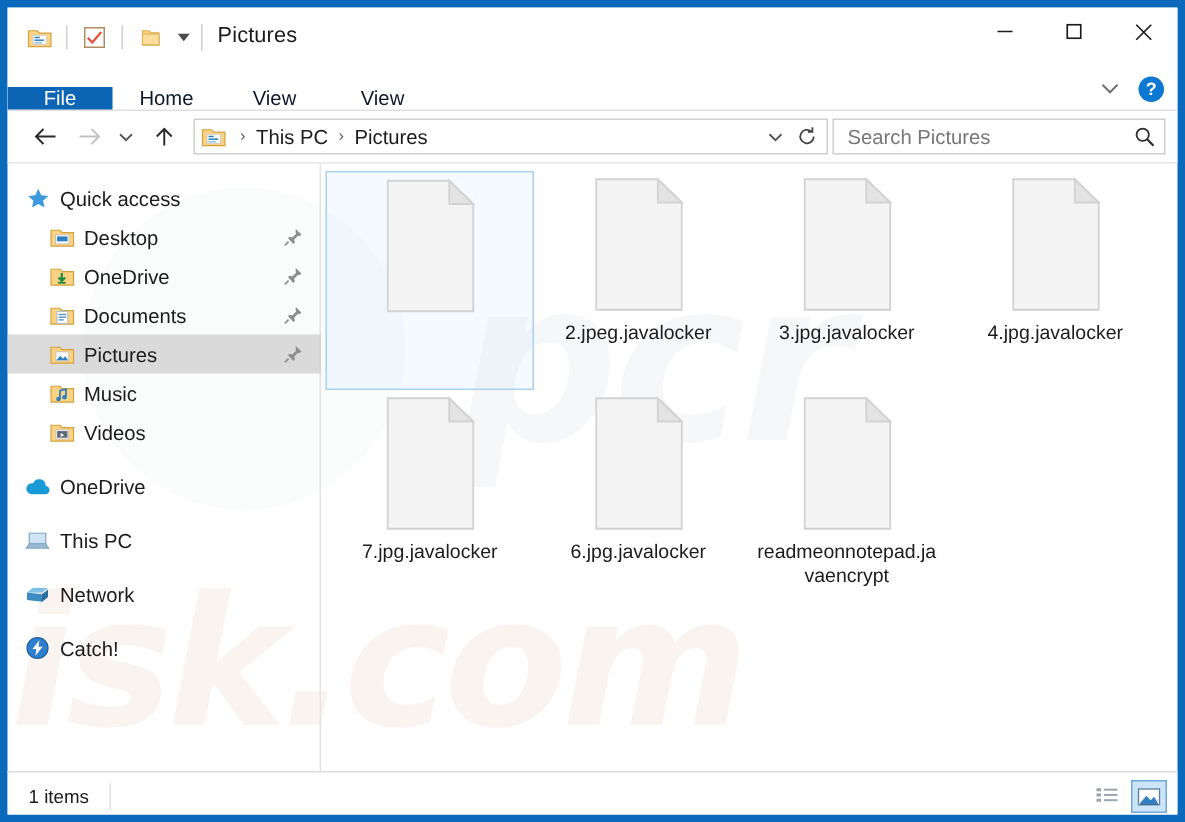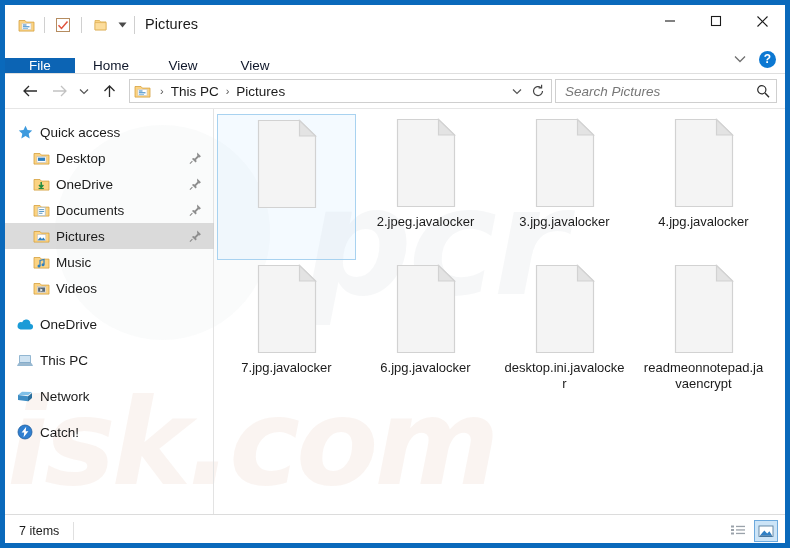--- a/index.html
+++ b/index.html
@@ -202,21 +202,20 @@
     width: 222px;
     height: 24px;
     margin-right: 8px;
     margin-left: 3px;
     border: 1px solid #cfcfcf;
     background: #ffffff;
     box-sizing: border-box;
     display: flex;
     align-items: center;
     position: relative;
-    font-style: italic;
   }
   .search-ph {
     font-size: 13.5px;
     color: #777777;
     margin-left: 9px;
   }
   .search-icon {
     position: absolute;
     right: 6px; top: 50%;
     transform: translateY(-50%);
@@ -715,46 +714,37 @@
         <div class="file-item">
           <div class="file-icon">
             <svg width="70" height="92" viewBox="0 0 70 92">
               <path d="M6.5 2.5h41L63.5 18v71.5H6.5z" fill="#f4f4f4" stroke="#d2d2d2" stroke-width="1.2"></path>
               <path d="M47.5 2.5V18h16z" fill="#e3e3e3" stroke="#d2d2d2" stroke-width="1.2"></path>
             </svg>
           </div>
           <div class="file-name">6.jpg.javalocker</div>
         </div>
 
-        <div class="file-item">
-          <div class="file-icon">
-            <svg width="70" height="92" viewBox="0 0 70 92">
-              <path d="M6.5 2.5h41L63.5 18v71.5H6.5z" fill="#f4f4f4" stroke="#d2d2d2" stroke-width="1.2"></path>
-              <path d="M47.5 2.5V18h16z" fill="#e3e3e3" stroke="#d2d2d2" stroke-width="1.2"></path>
-            </svg>
-          </div>
-          <div class="file-name">desktop.ini.javalocker</div>
-        </div>
 
         <div class="file-item">
           <div class="file-icon">
             <svg width="70" height="92" viewBox="0 0 70 92">
               <path d="M6.5 2.5h41L63.5 18v71.5H6.5z" fill="#f4f4f4" stroke="#d2d2d2" stroke-width="1.2"></path>
               <path d="M47.5 2.5V18h16z" fill="#e3e3e3" stroke="#d2d2d2" stroke-width="1.2"></path>
             </svg>
           </div>
           <div class="file-name">readmeonnotepad.javaencrypt</div>
         </div>
 
       </div>
     </div>
   </div>
 
   <div id="statusbar">
-    <span id="status-count">7 items</span>
+    <span id="status-count">1 items</span>
     <span class="status-sep"></span>
     <div class="viewbtns">
       <div class="viewbtn">
         <svg width="16" height="14" viewBox="0 0 16 14">
           <rect x="1" y="1.5" width="3" height="2" fill="#9aa2aa"></rect>
           <rect x="1" y="5" width="3" height="2" fill="#9aa2aa"></rect>
           <rect x="1" y="8.5" width="3" height="2" fill="#9aa2aa"></rect>
           <rect x="6" y="1.8" width="9" height="1.3" fill="#9aa2aa"></rect>
           <rect x="6" y="5.3" width="9" height="1.3" fill="#9aa2aa"></rect>
           <rect x="6" y="8.8" width="9" height="1.3" fill="#9aa2aa"></rect>

